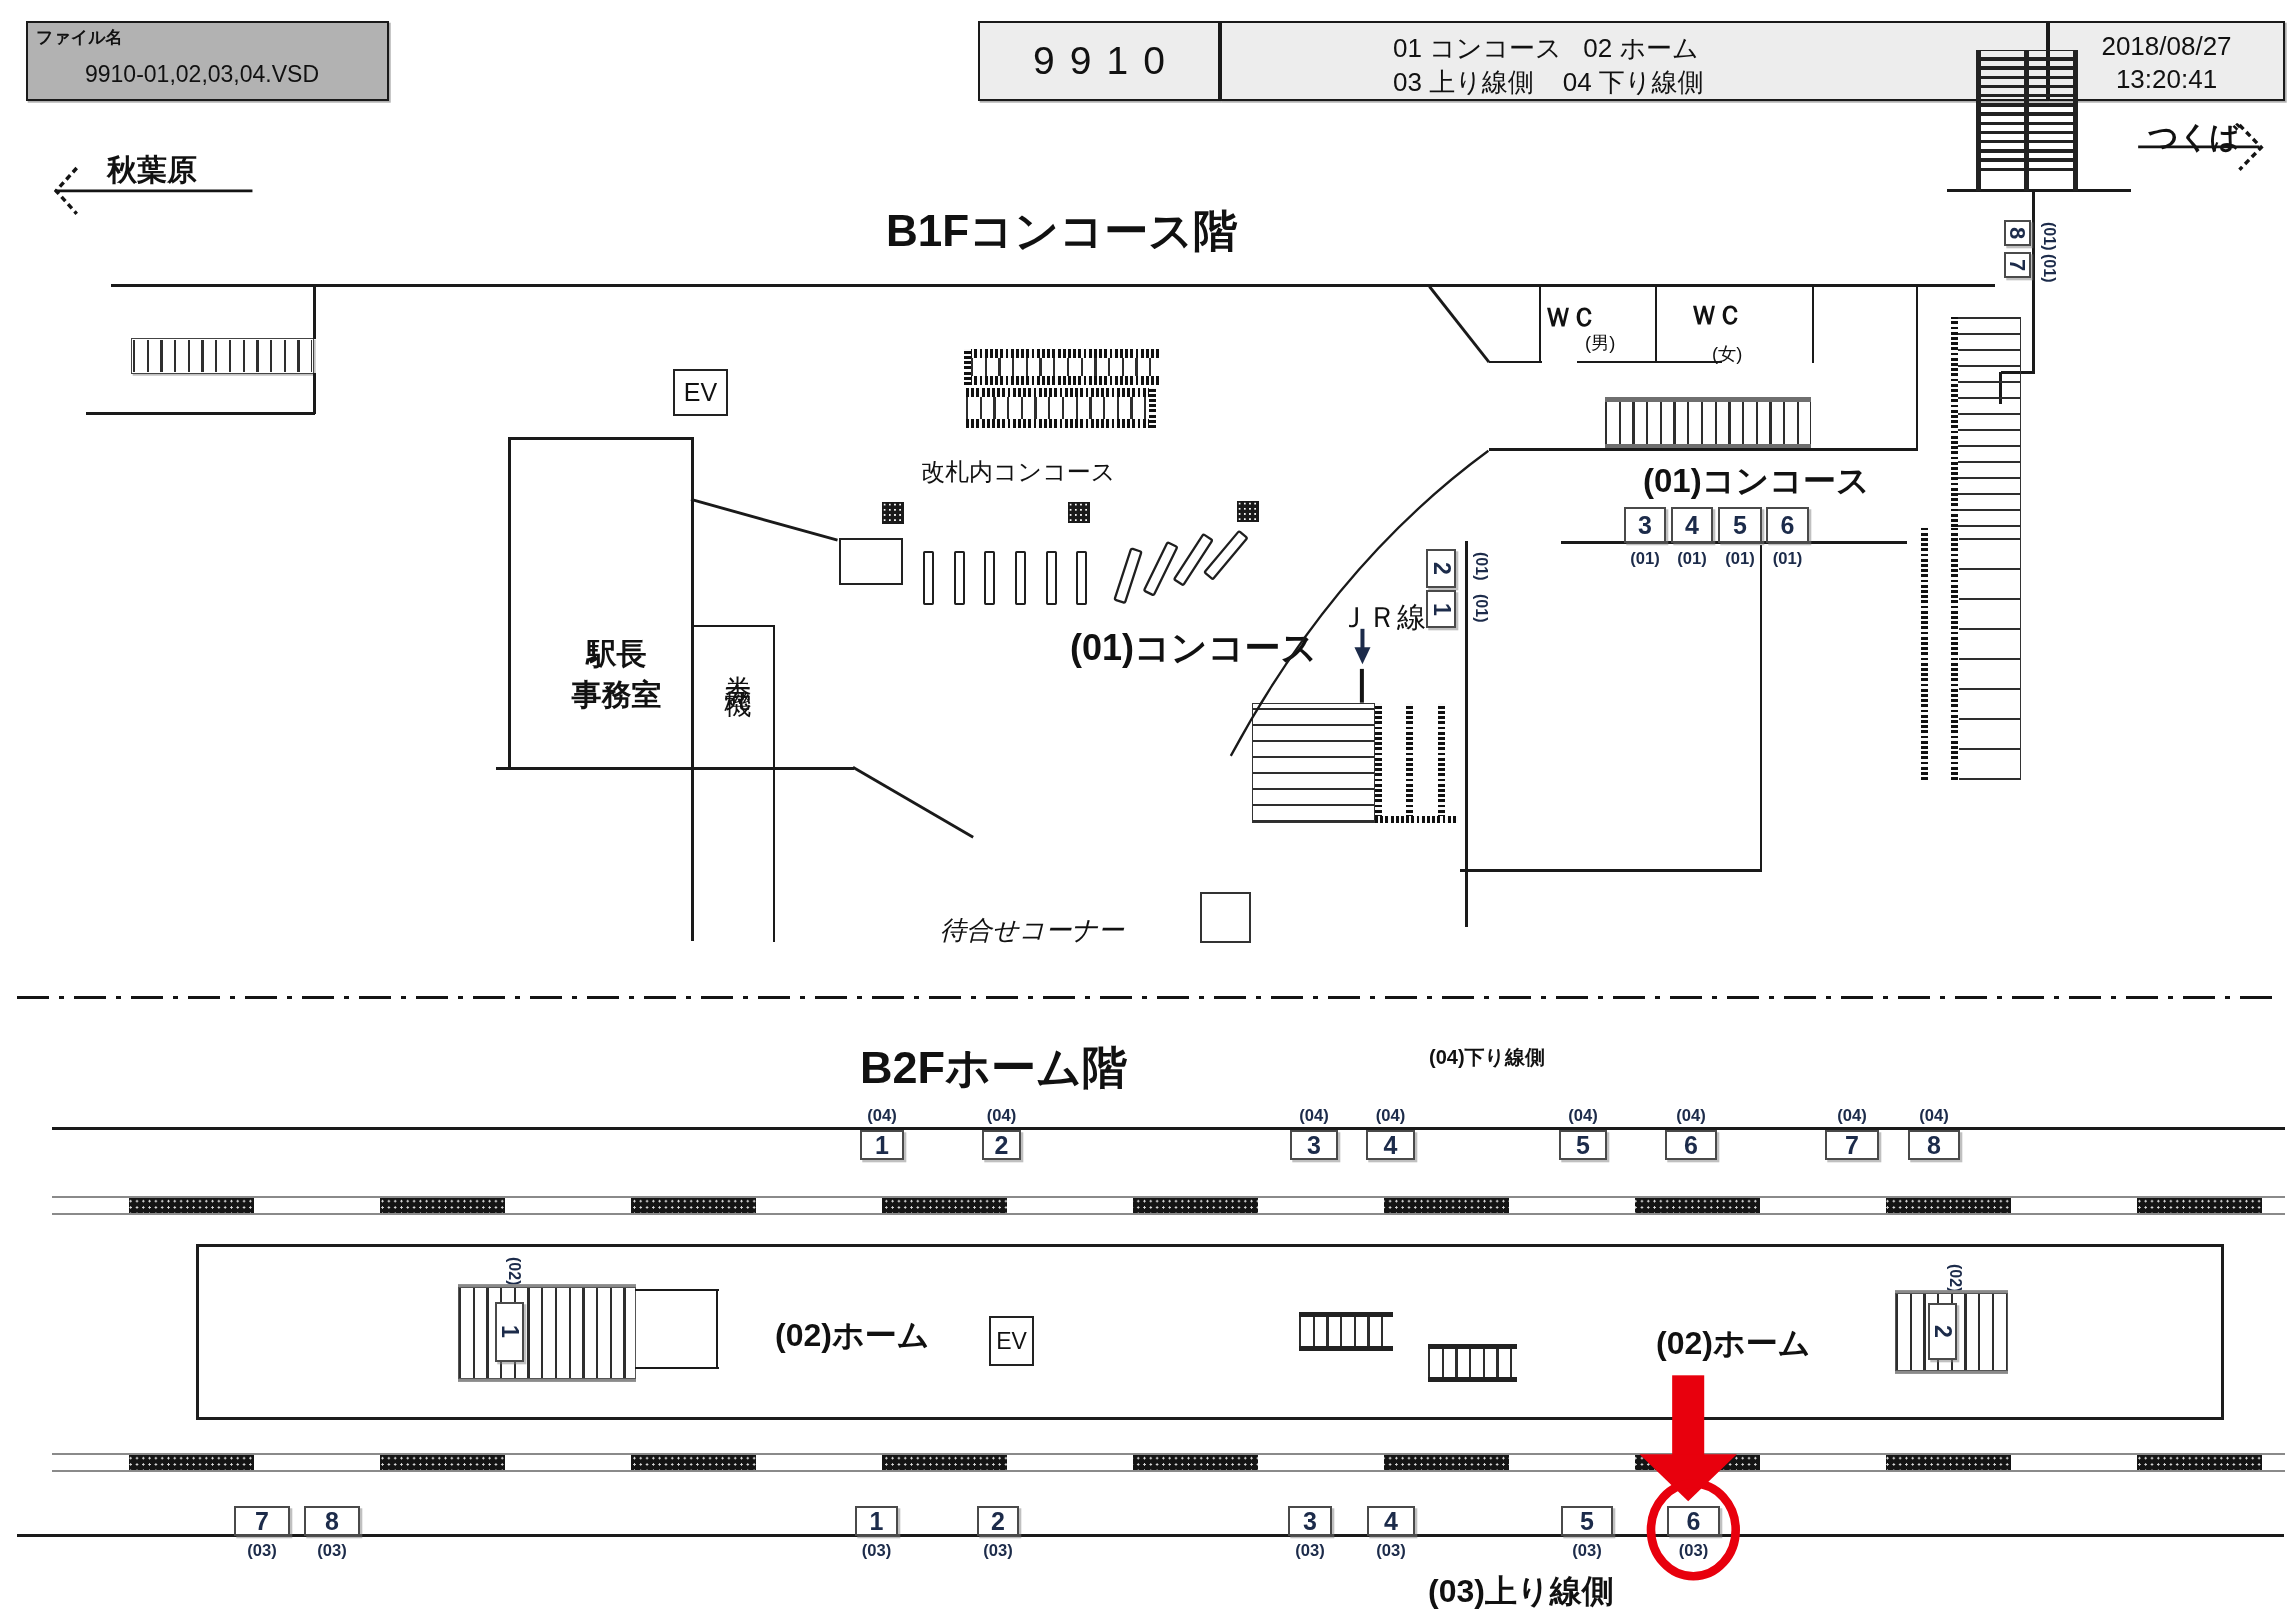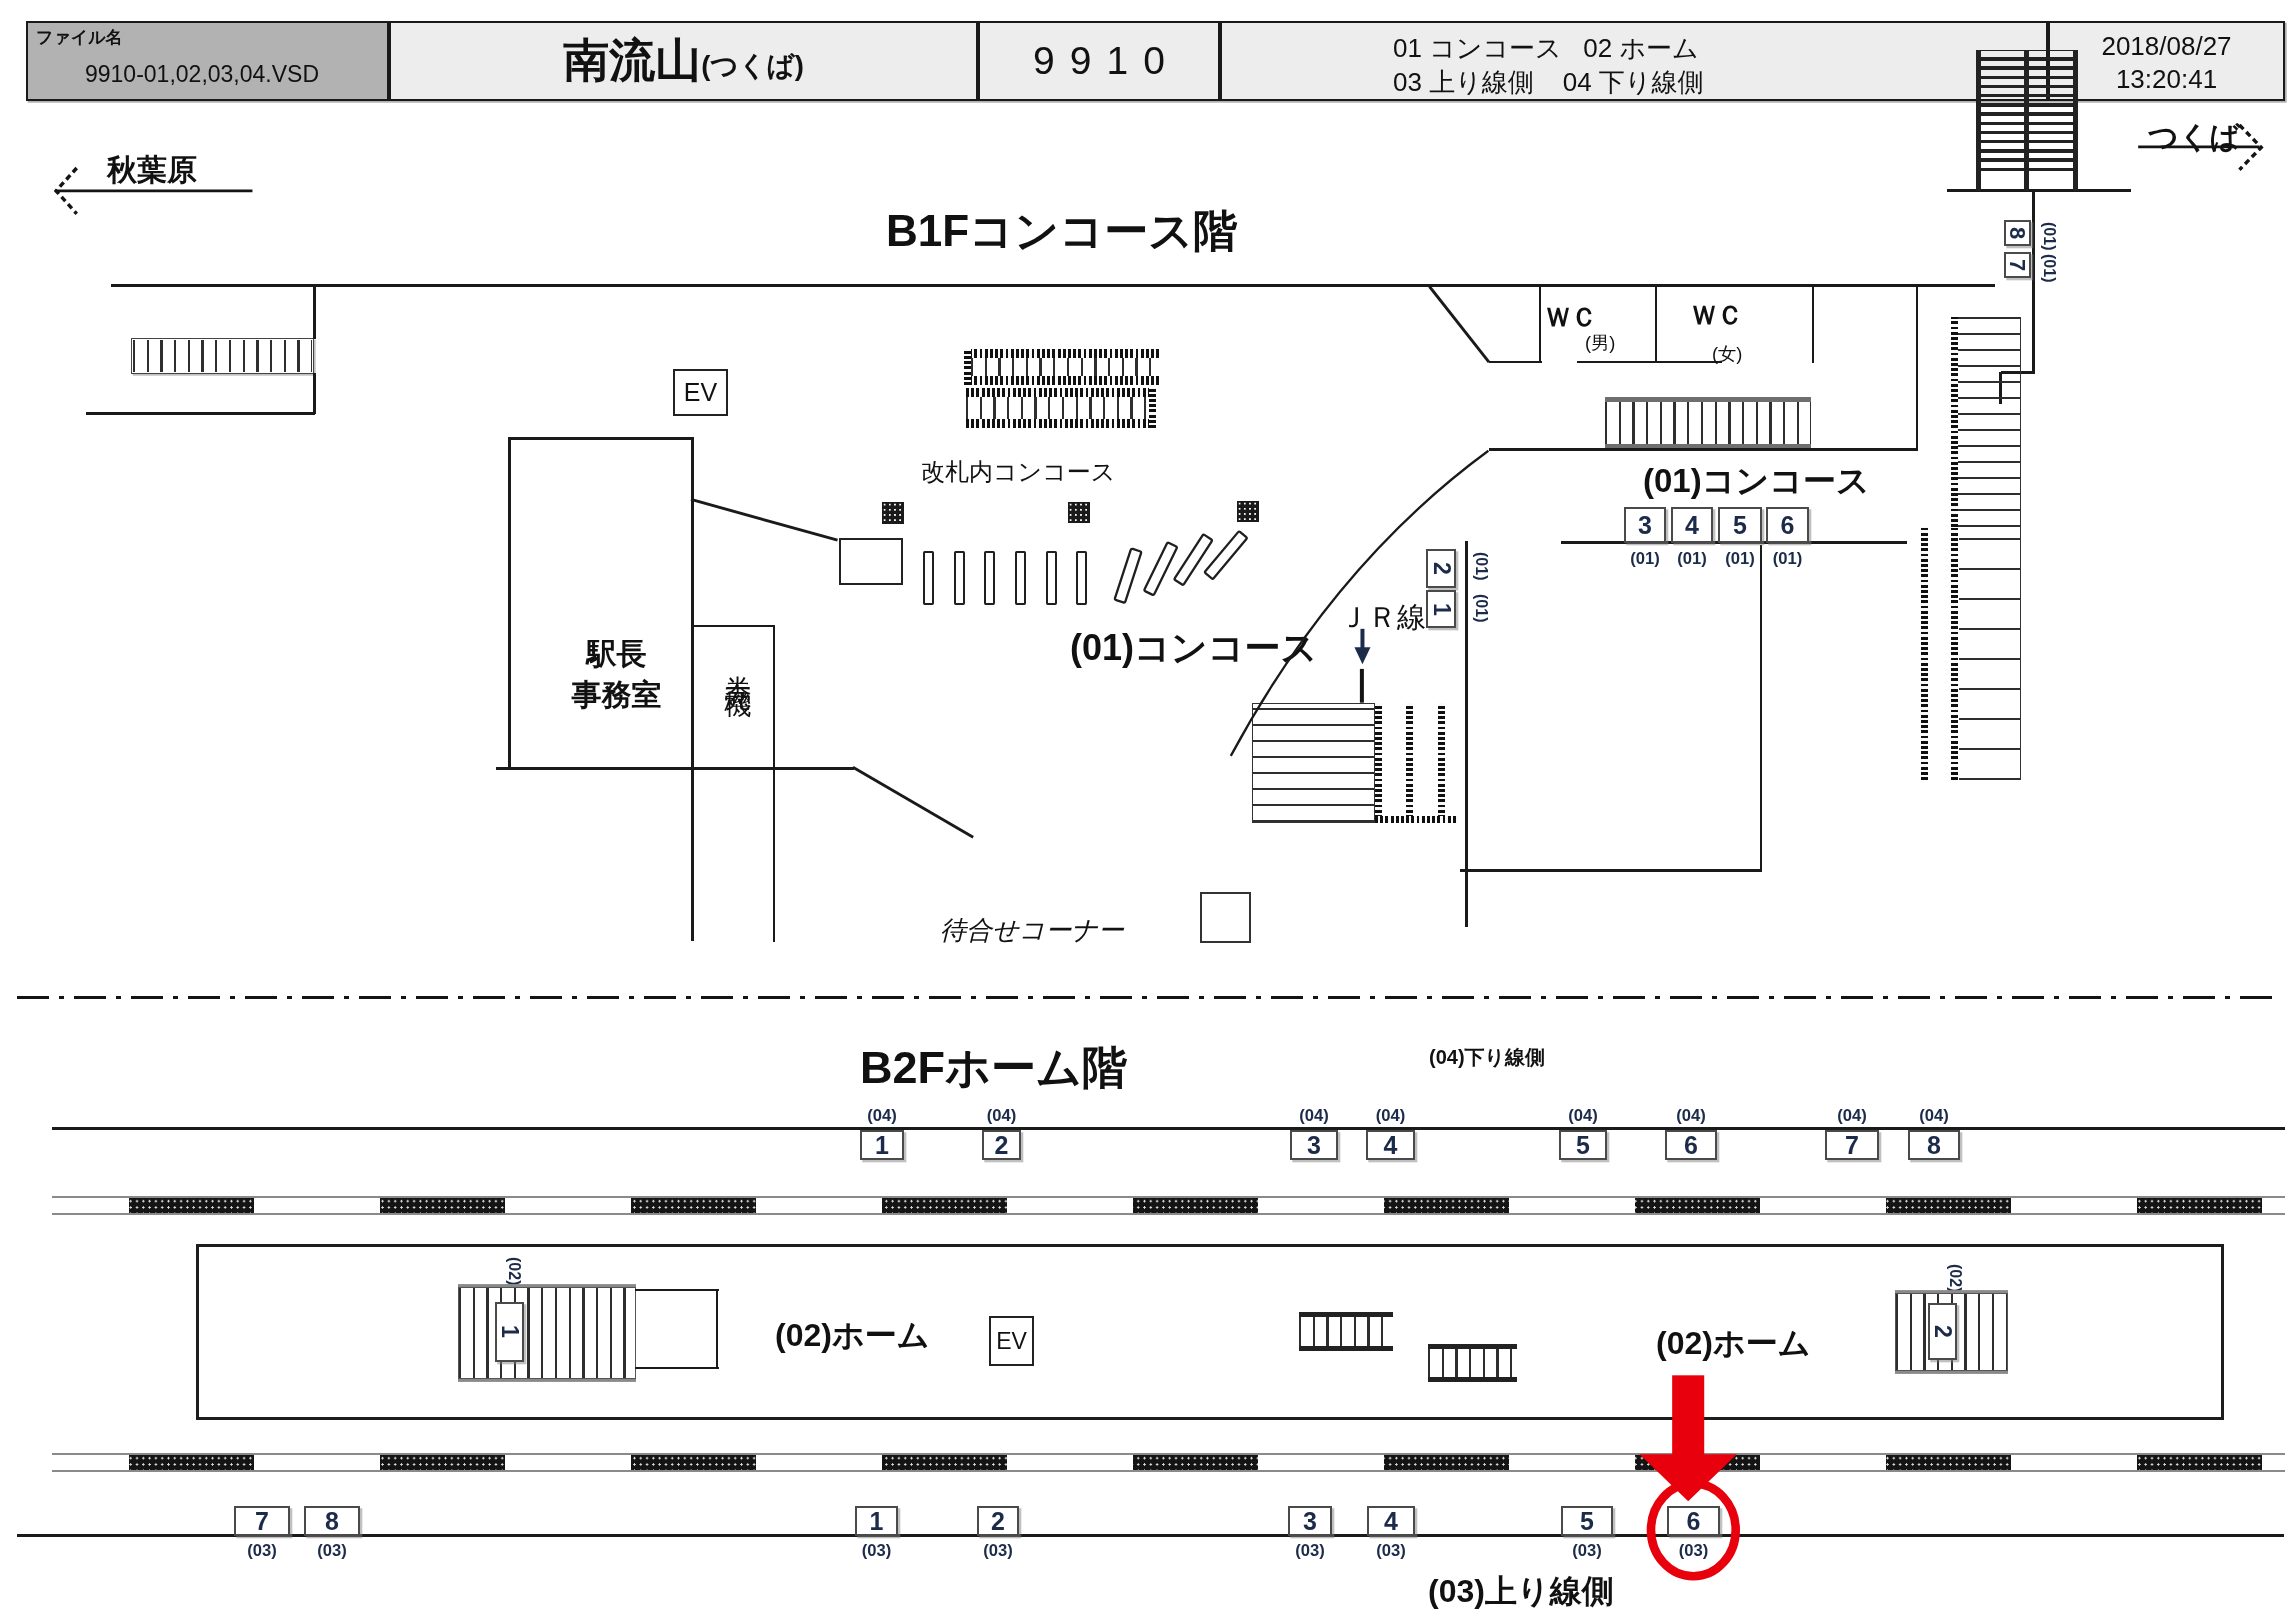--- a/index.html
+++ b/index.html
@@ -37,24 +37,20 @@
 </style>
 </head>
 <body>
 
 <div id="canvas">
 
   <div class="hbox" style="left:26px;width:363px;background:#b2b2b2;">
     <div class="lbl" style="left:8px;top:3.4px;font-size:17px;font-weight:bold;">ファイル名</div>
     <div class="lbl" style="left:57px;top:38px;font-size:23px;">9910-01,02,03,04.VSD</div>
   </div>
-  <div class="hbox" style="left:389px;width:589px;display:flex;align-items:center;justify-content:center;">
-    <span class="bold" style="font-size:46px;">南流山</span>
-    <span class="bold" style="font-size:27.5px;margin-top:10.3px;">(つくば)</span>
-  </div>
   <div class="hbox" style="left:978px;width:242px;display:flex;align-items:center;justify-content:center;font-size:39px;letter-spacing:15px;padding-left:15px;">9910</div>
   <div class="hbox" style="left:1220px;width:828px;">
     <div class="lbl" style="left:171px;top:8px;font-size:26px;">
       <span>01</span> <span>コンコース</span>&nbsp;&nbsp;
       <span>02</span> <span>ホーム</span>
     </div>
     <div class="lbl" style="left:171px;top:42px;font-size:26px;">
       <span>03</span> <span>上り線側</span>&nbsp;&nbsp;&nbsp;
       <span>04</span> <span>下り線側</span>
     </div>

